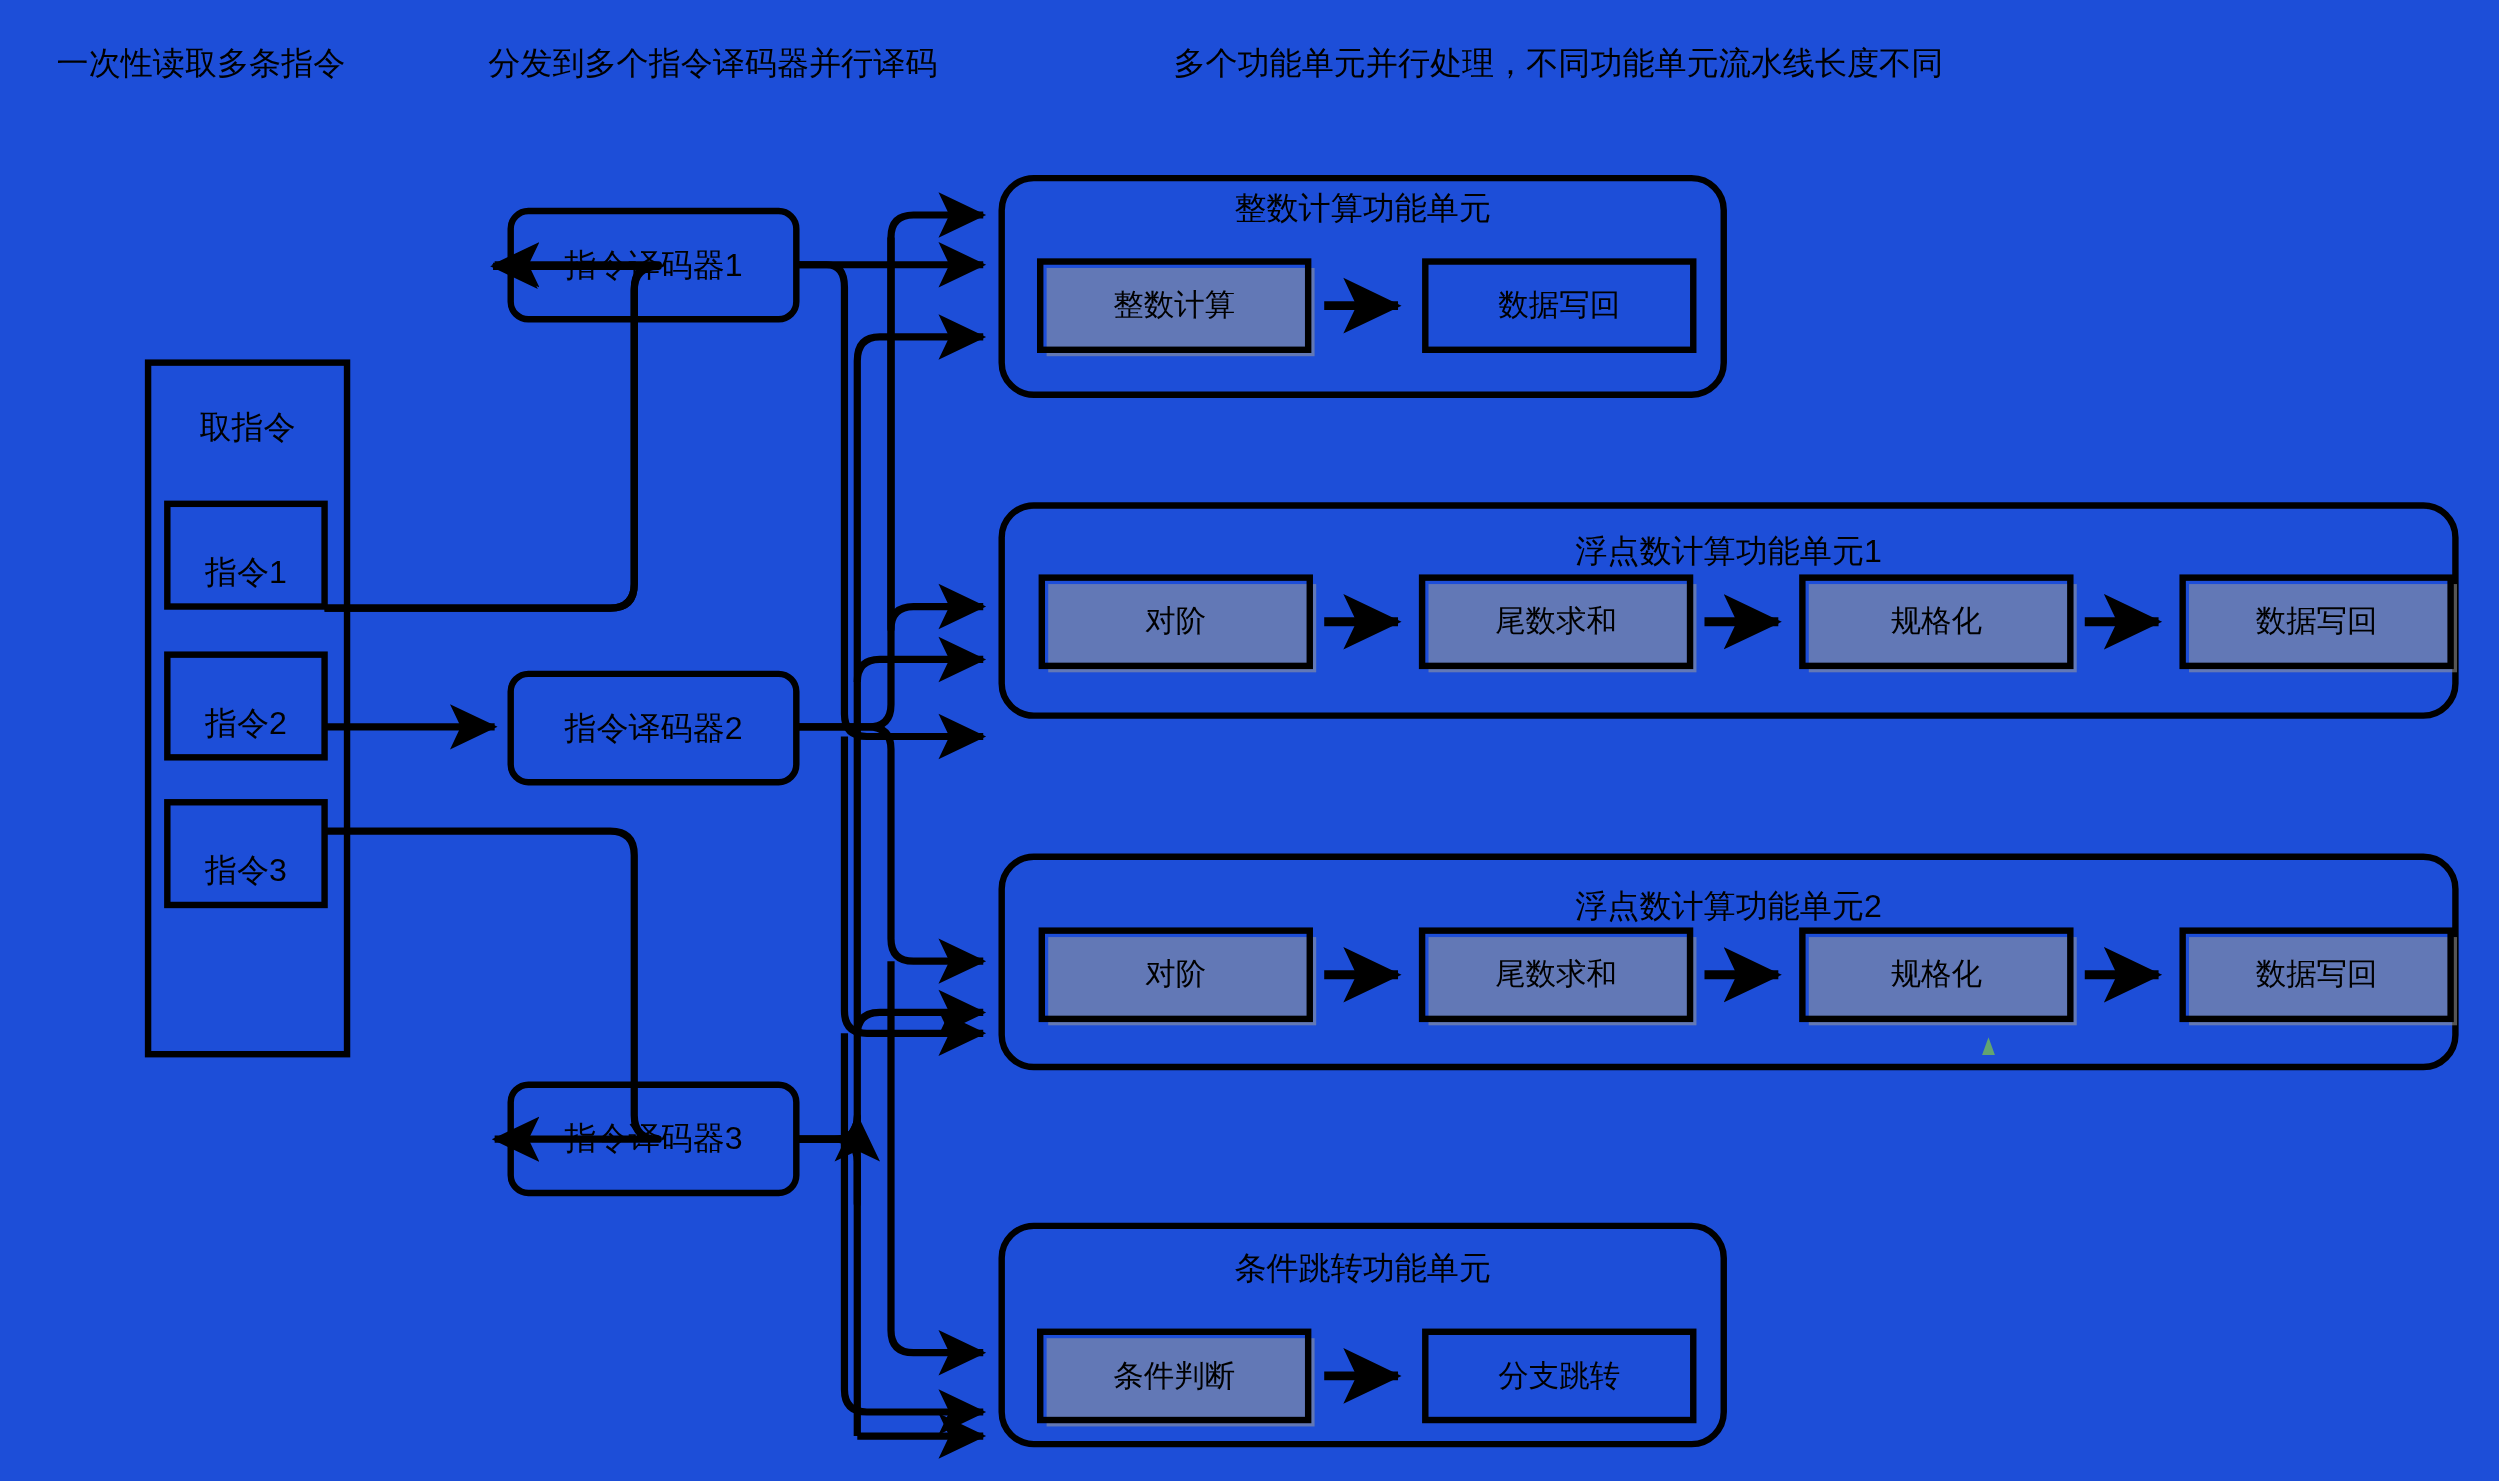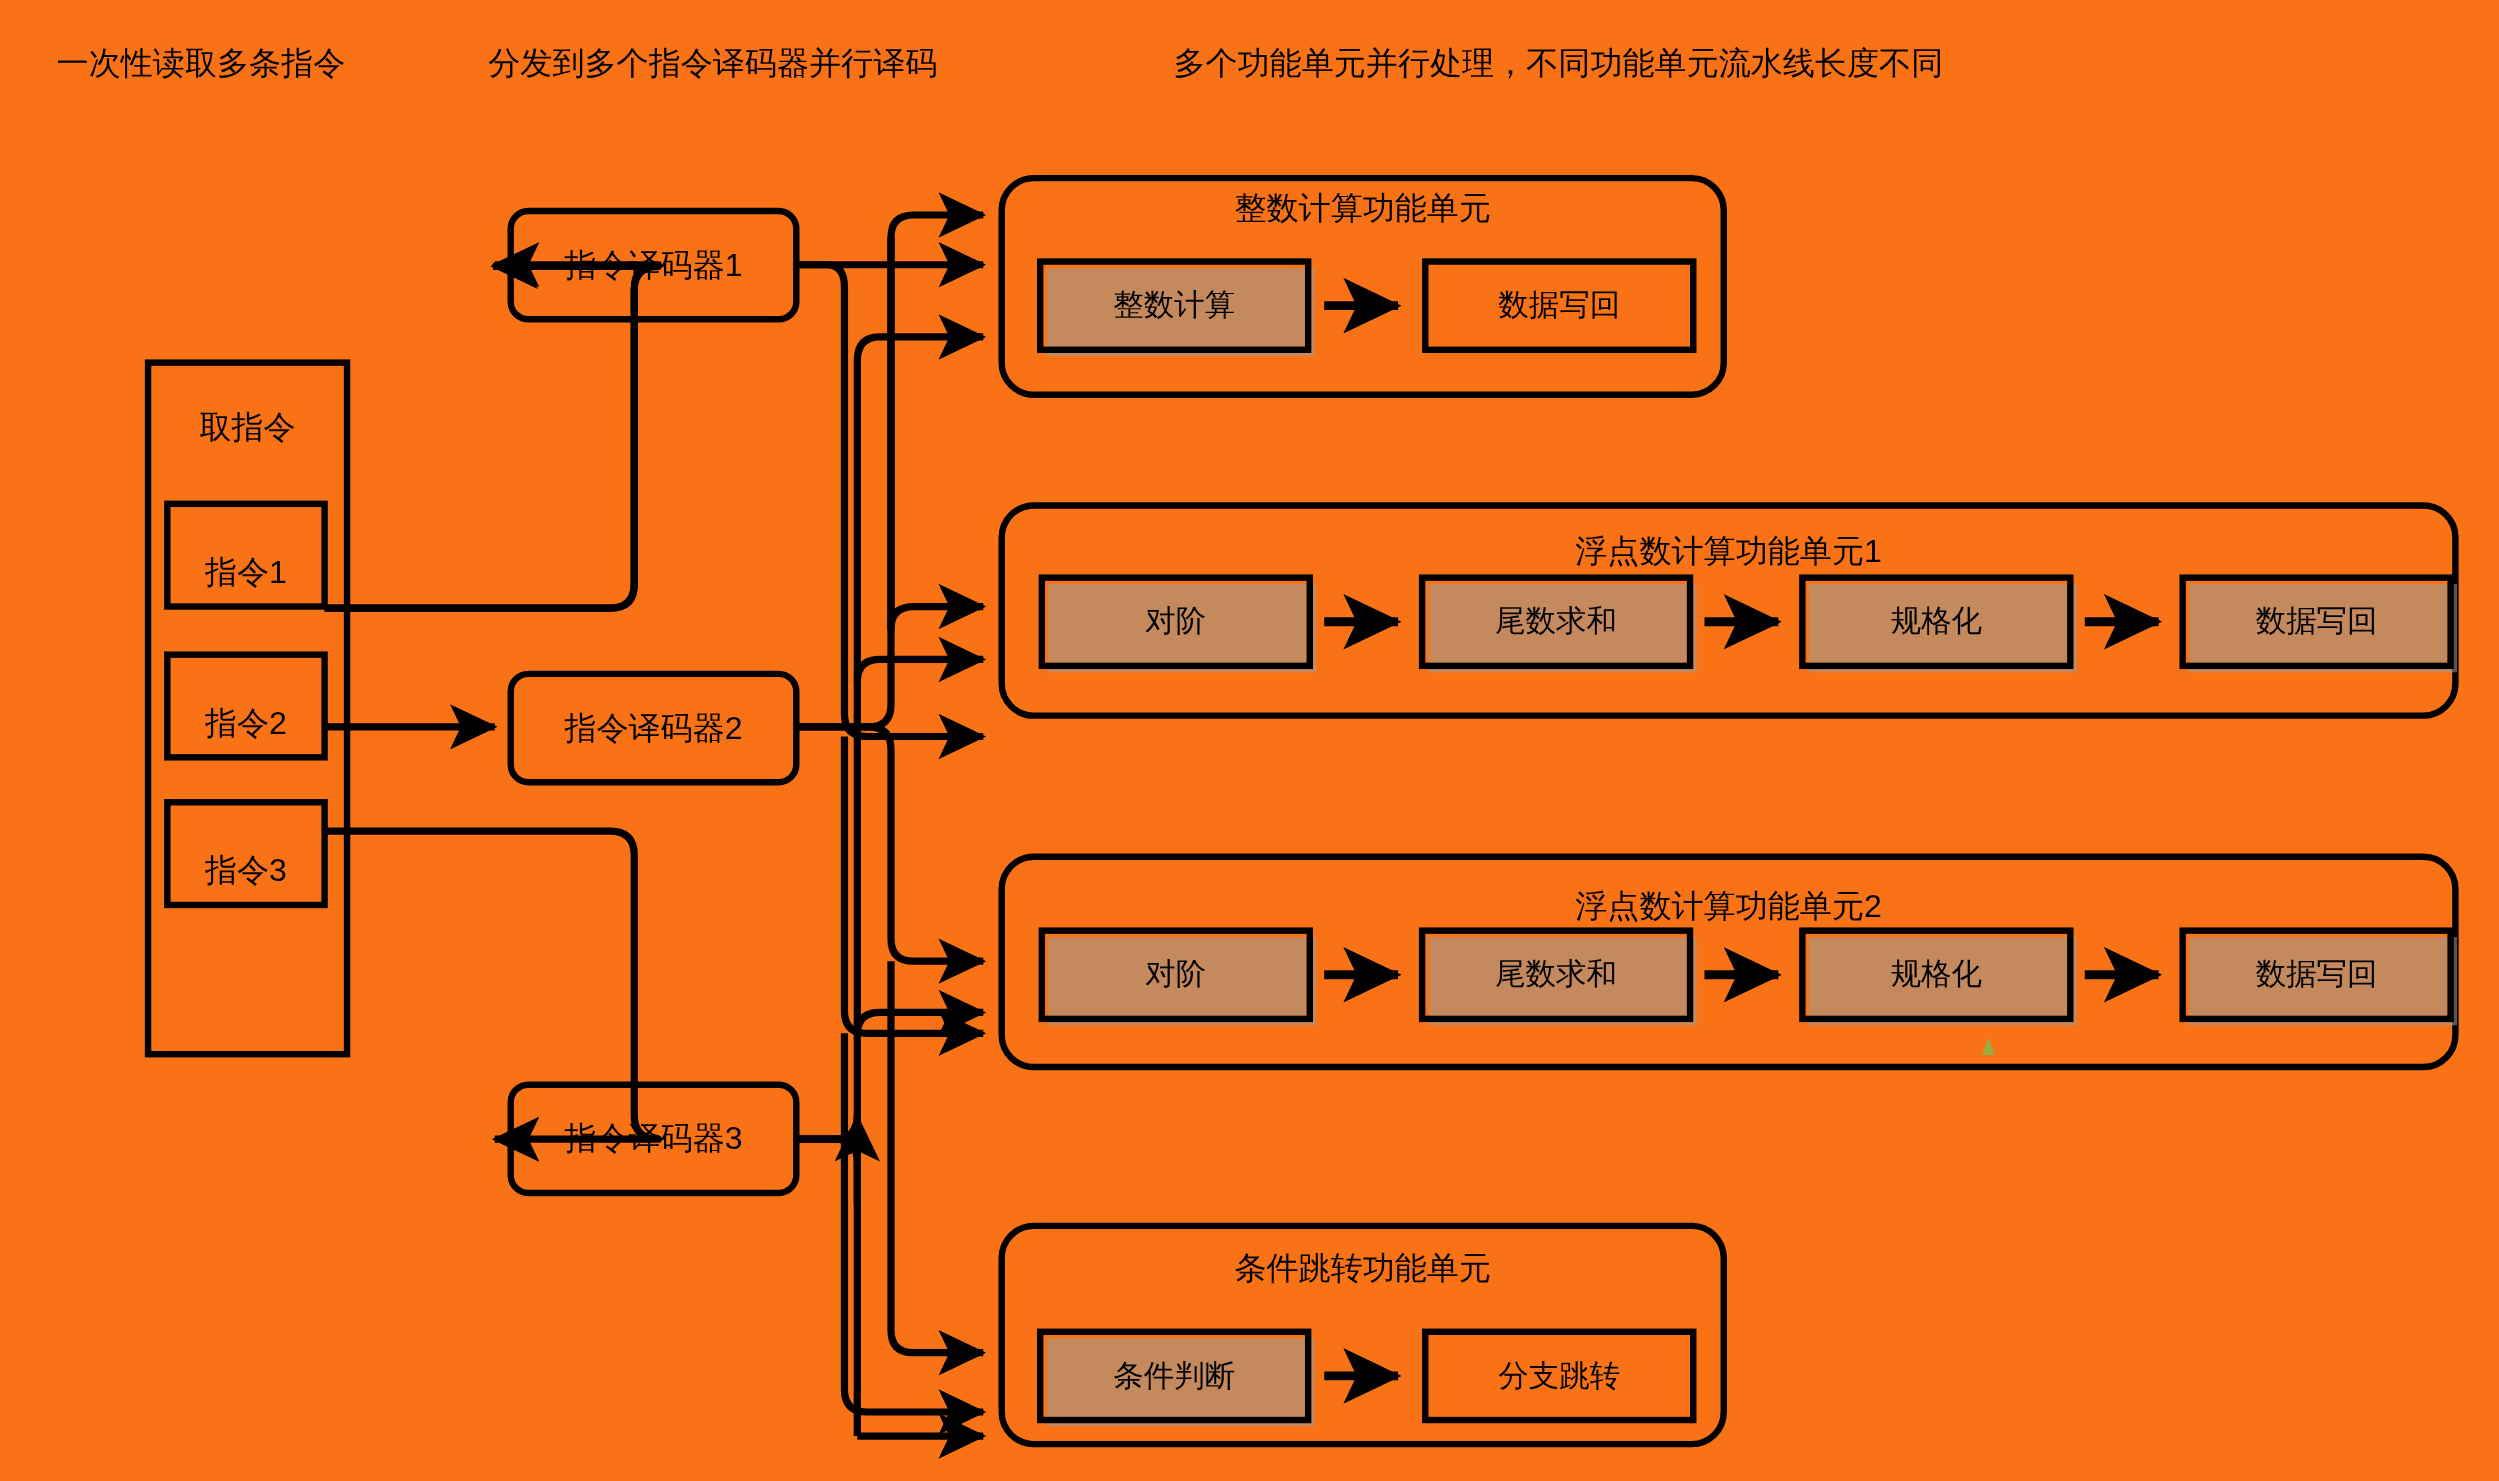--- a/index.html
+++ b/index.html
@@ -1,18 +1,18 @@
 <!DOCTYPE html>
 <html style="font-size:13px"><head>
 <meta charset="utf-8">
 <style>
   html,body{margin:0;padding:0;background:#ffffff;}
   body{width:2500px;height:1481px;overflow:hidden;
        font-family:"Liberation Sans","DejaVu Sans",sans-serif;}
-  #stage{position:relative;width:2500px;height:1481px;background:#f97316;text-align:center;}
+  #stage{position:relative;width:2500px;height:1481px;background:#1d4ed8;text-align:center;}
   svg#canvas{position:absolute;left:0;top:0;width:2500px;height:1481px;display:block;}
   .hdr{font-size:40px;fill:#000;font-family:"Liberation Sans","DejaVu Sans",sans-serif;}
   .lbl{font-size:40px;fill:#000;font-family:"Liberation Sans","DejaVu Sans",sans-serif;
        text-anchor:middle;dominant-baseline:middle;}
   .lbl-sm{font-size:38px;fill:#000;font-family:"Liberation Sans","DejaVu Sans",sans-serif;
        text-anchor:middle;dominant-baseline:middle;}
   .stroke{stroke:#000;stroke-width:8;fill:none;}
   .flow{stroke:#000;stroke-width:9;fill:none;stroke-linecap:butt;stroke-linejoin:round;}
   .innerflow{stroke:#000;stroke-width:11;fill:none;}
   .shadow{fill:#9a9a9a;}

